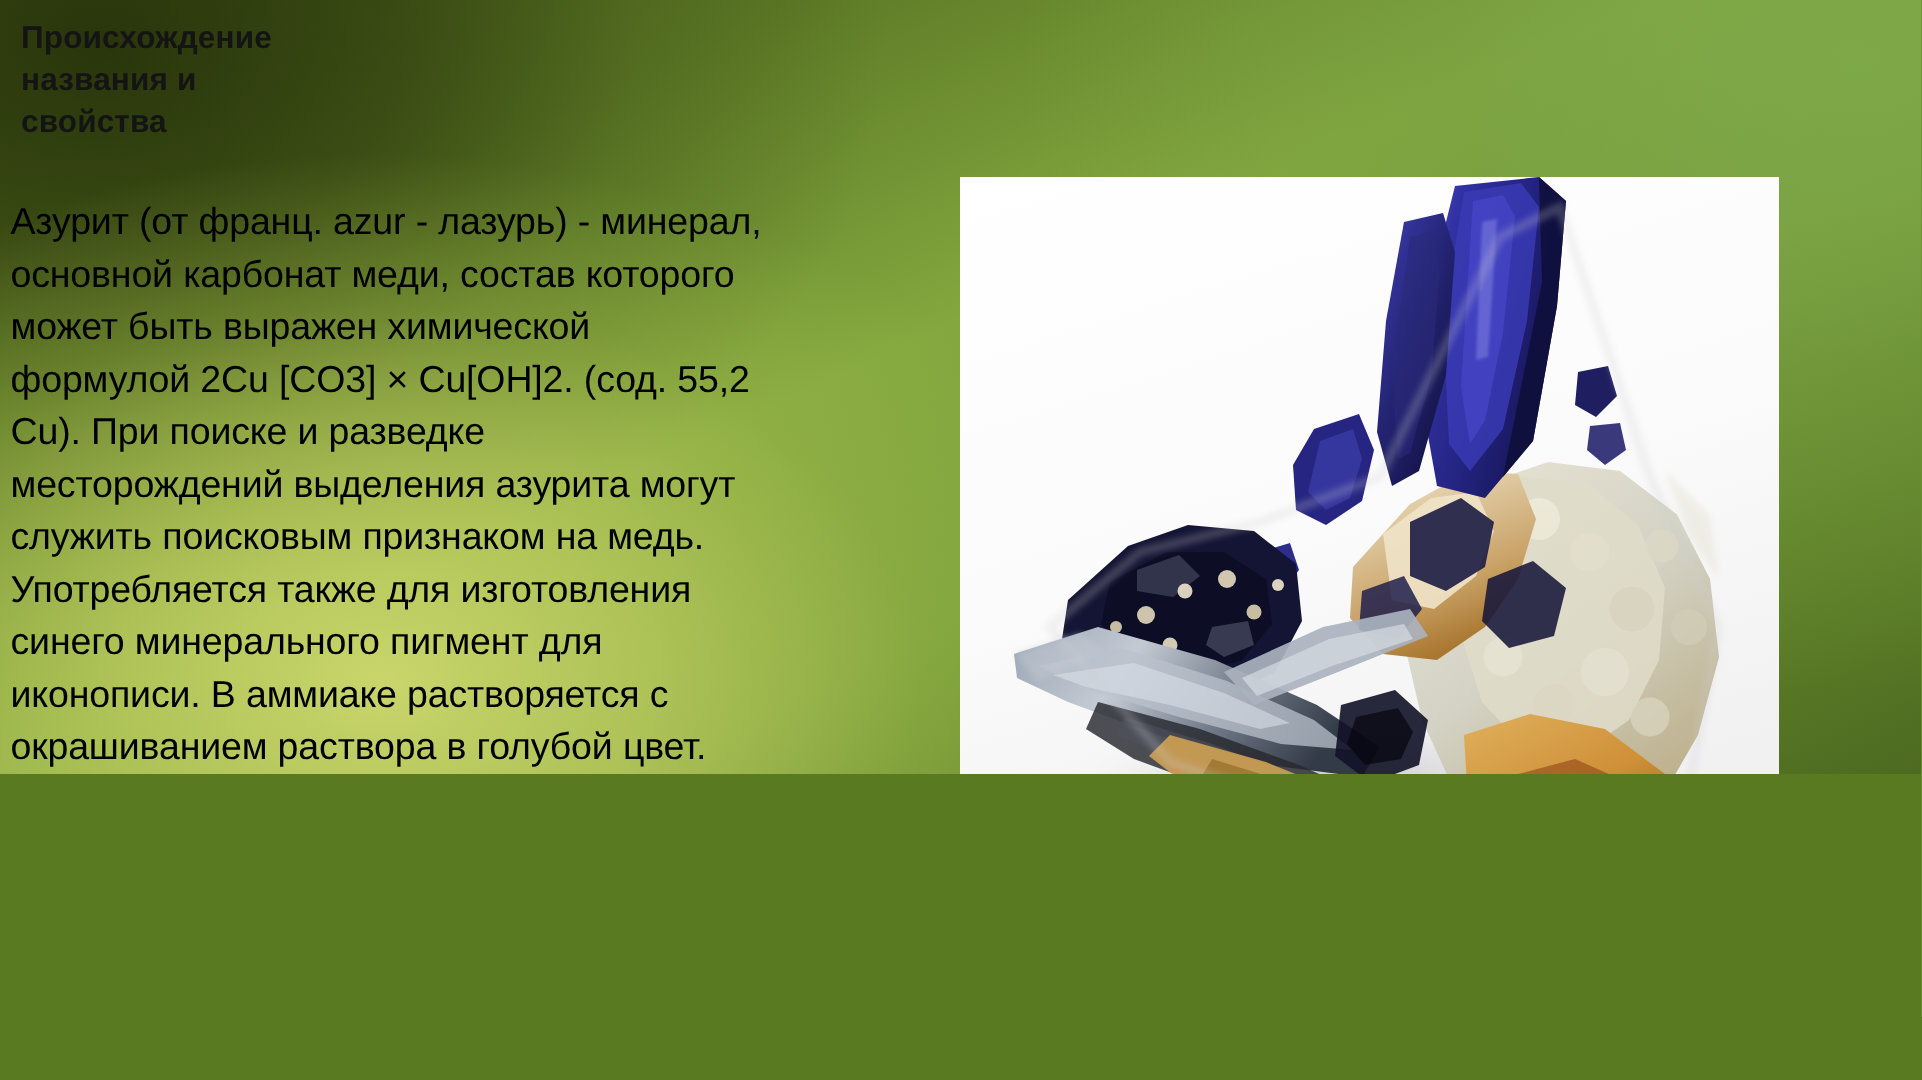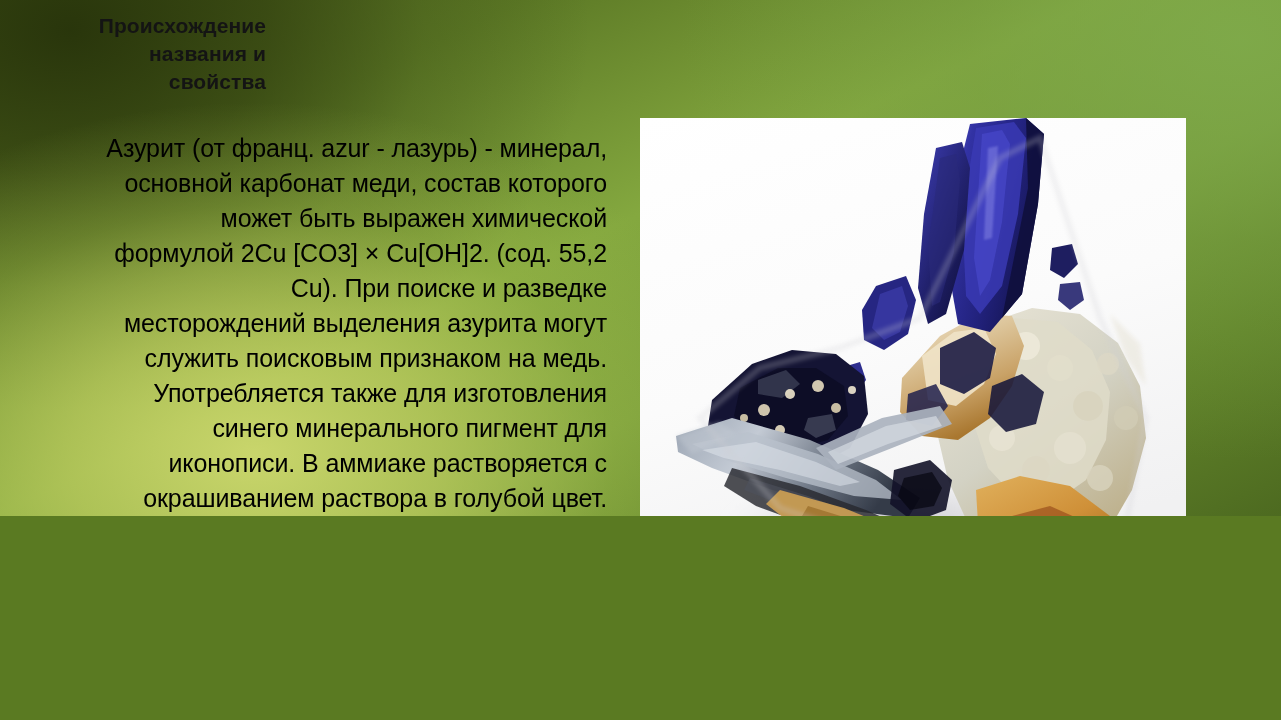--- a/index.html
+++ b/index.html
@@ -16,21 +16,20 @@
     background: #5a7a22;
   }
 
   
   .slide {
     position: relative;
     width: 1281px;
     height: 516px;
     overflow: hidden;
     background-color: #7aa03f;
-    text-align: right;
   }
 
   
   .slide-bg {
     position: absolute;
     inset: 0;
     background:
       radial-gradient(ellipse 620px 430px at 255px 455px,
                       rgba(205,216,110,0.95) 0%,
                       rgba(190,205,96,0.72) 30%,

